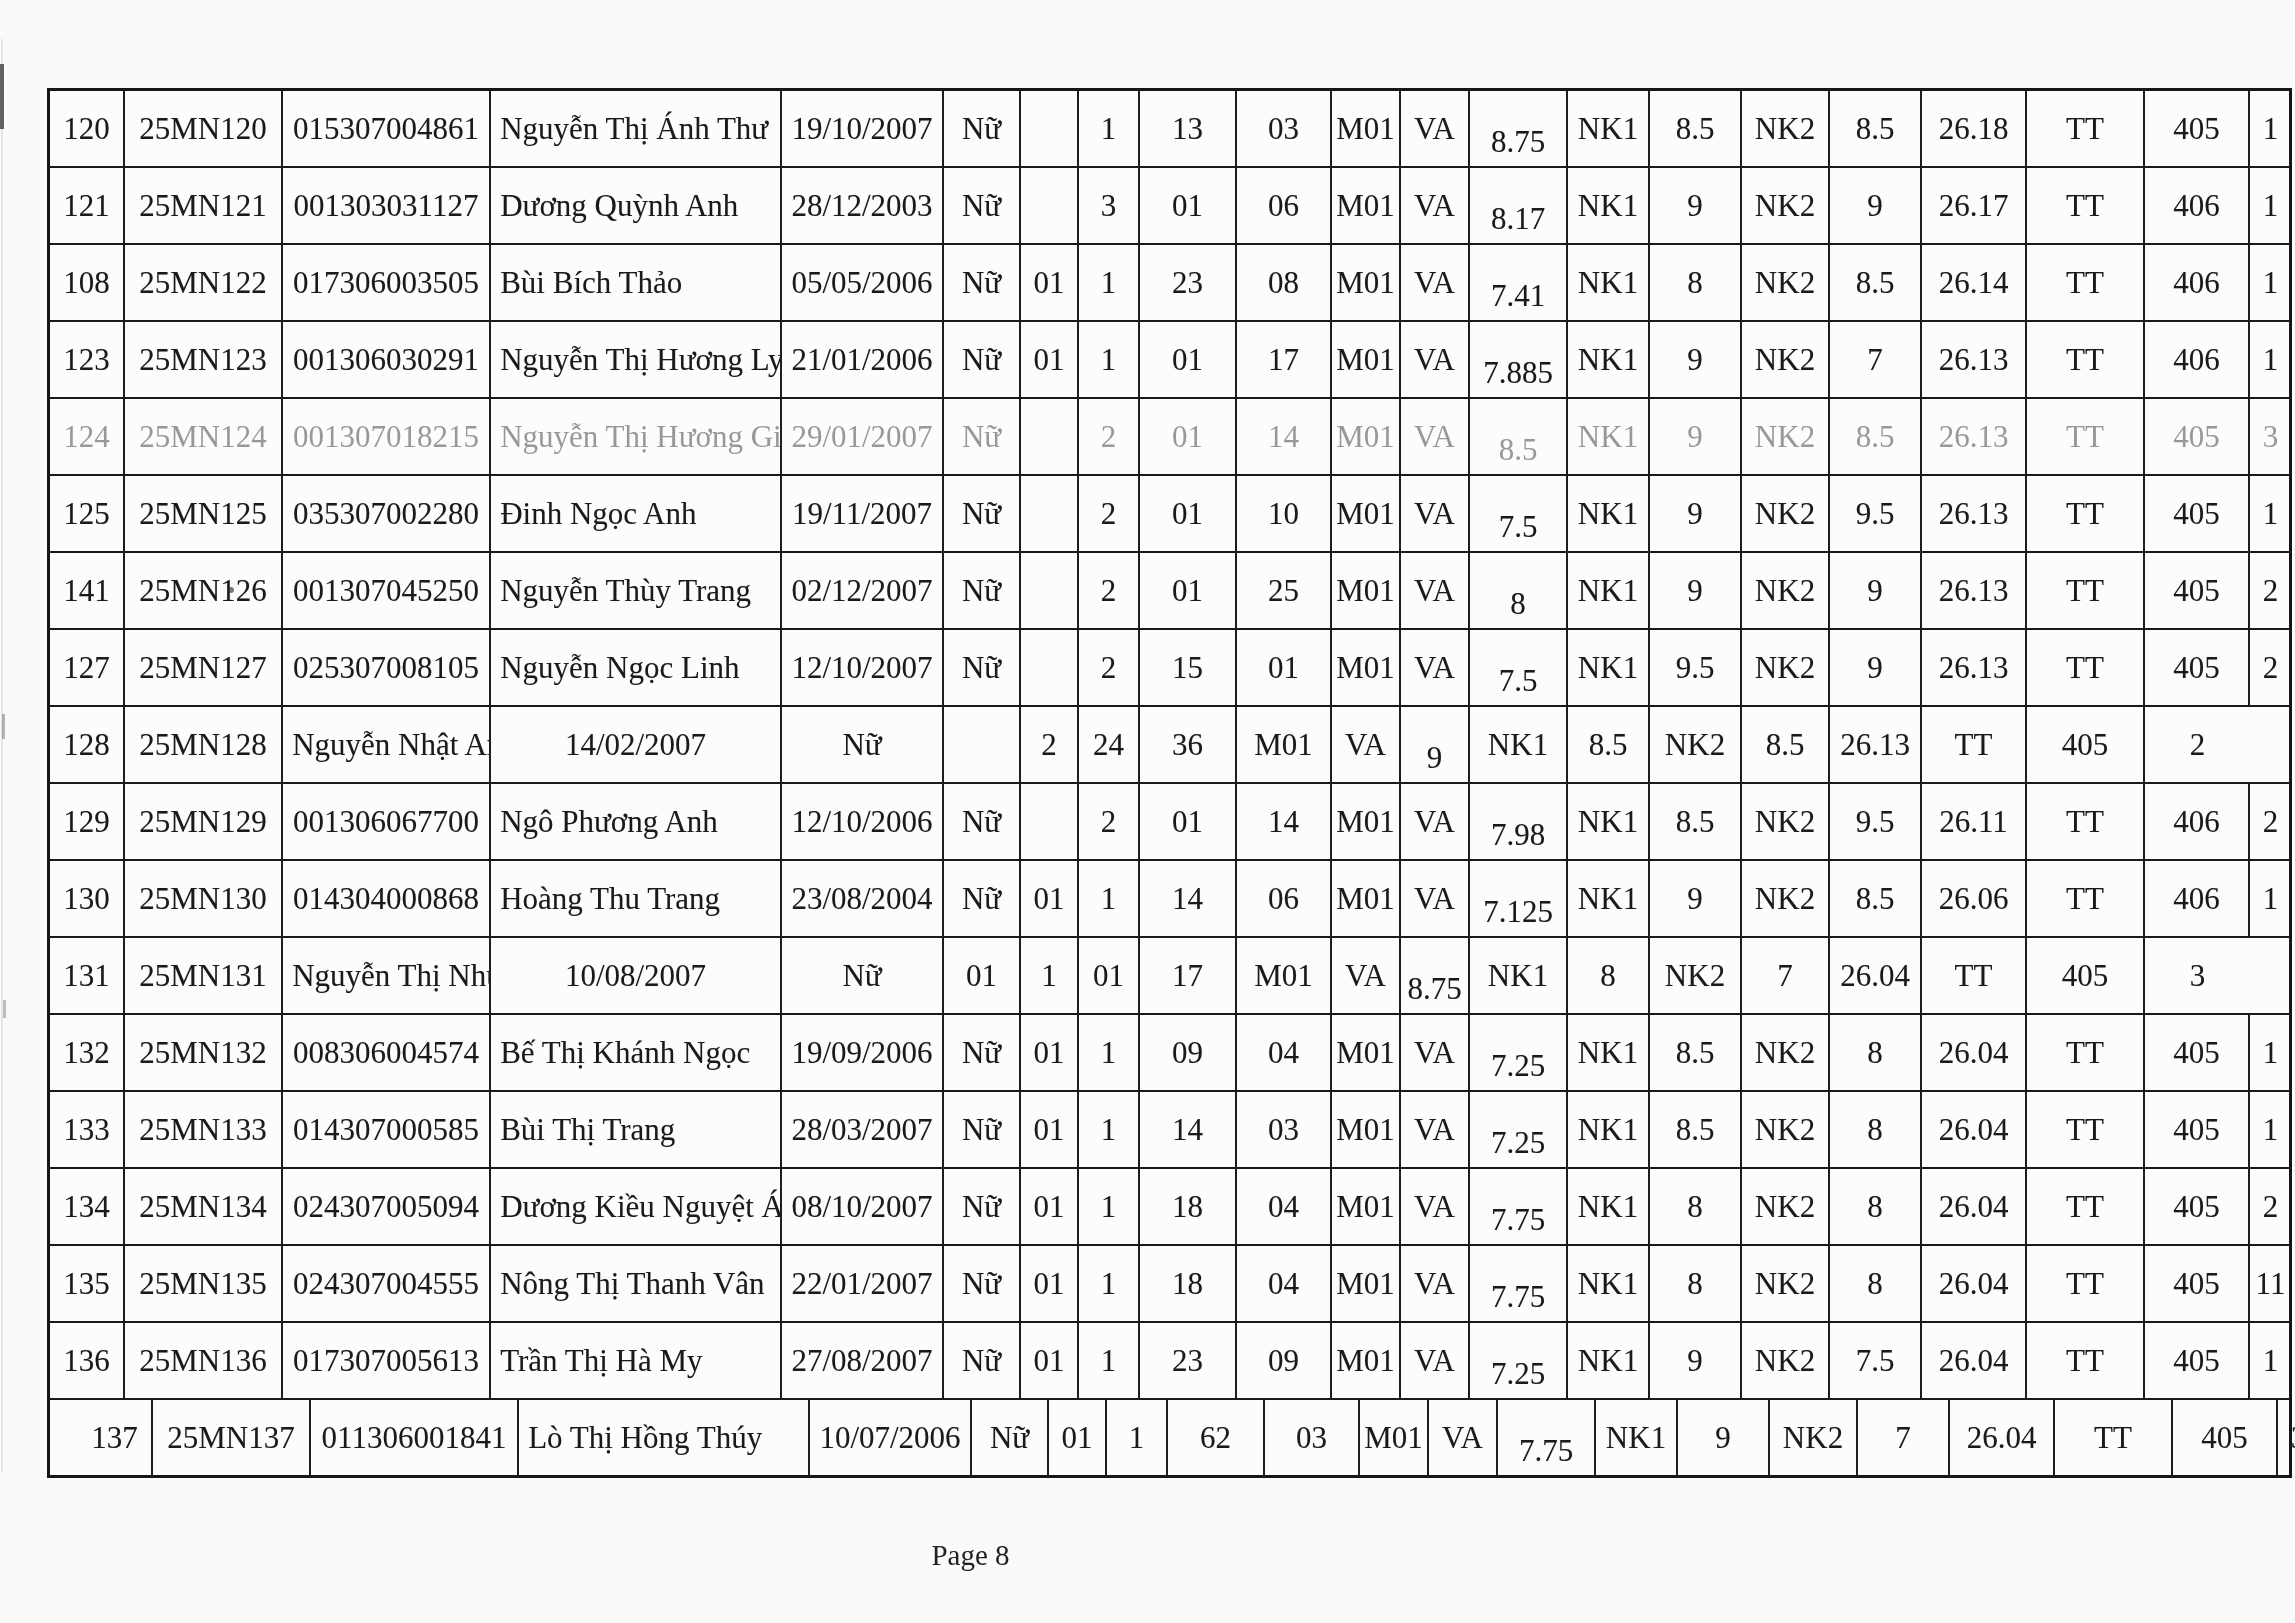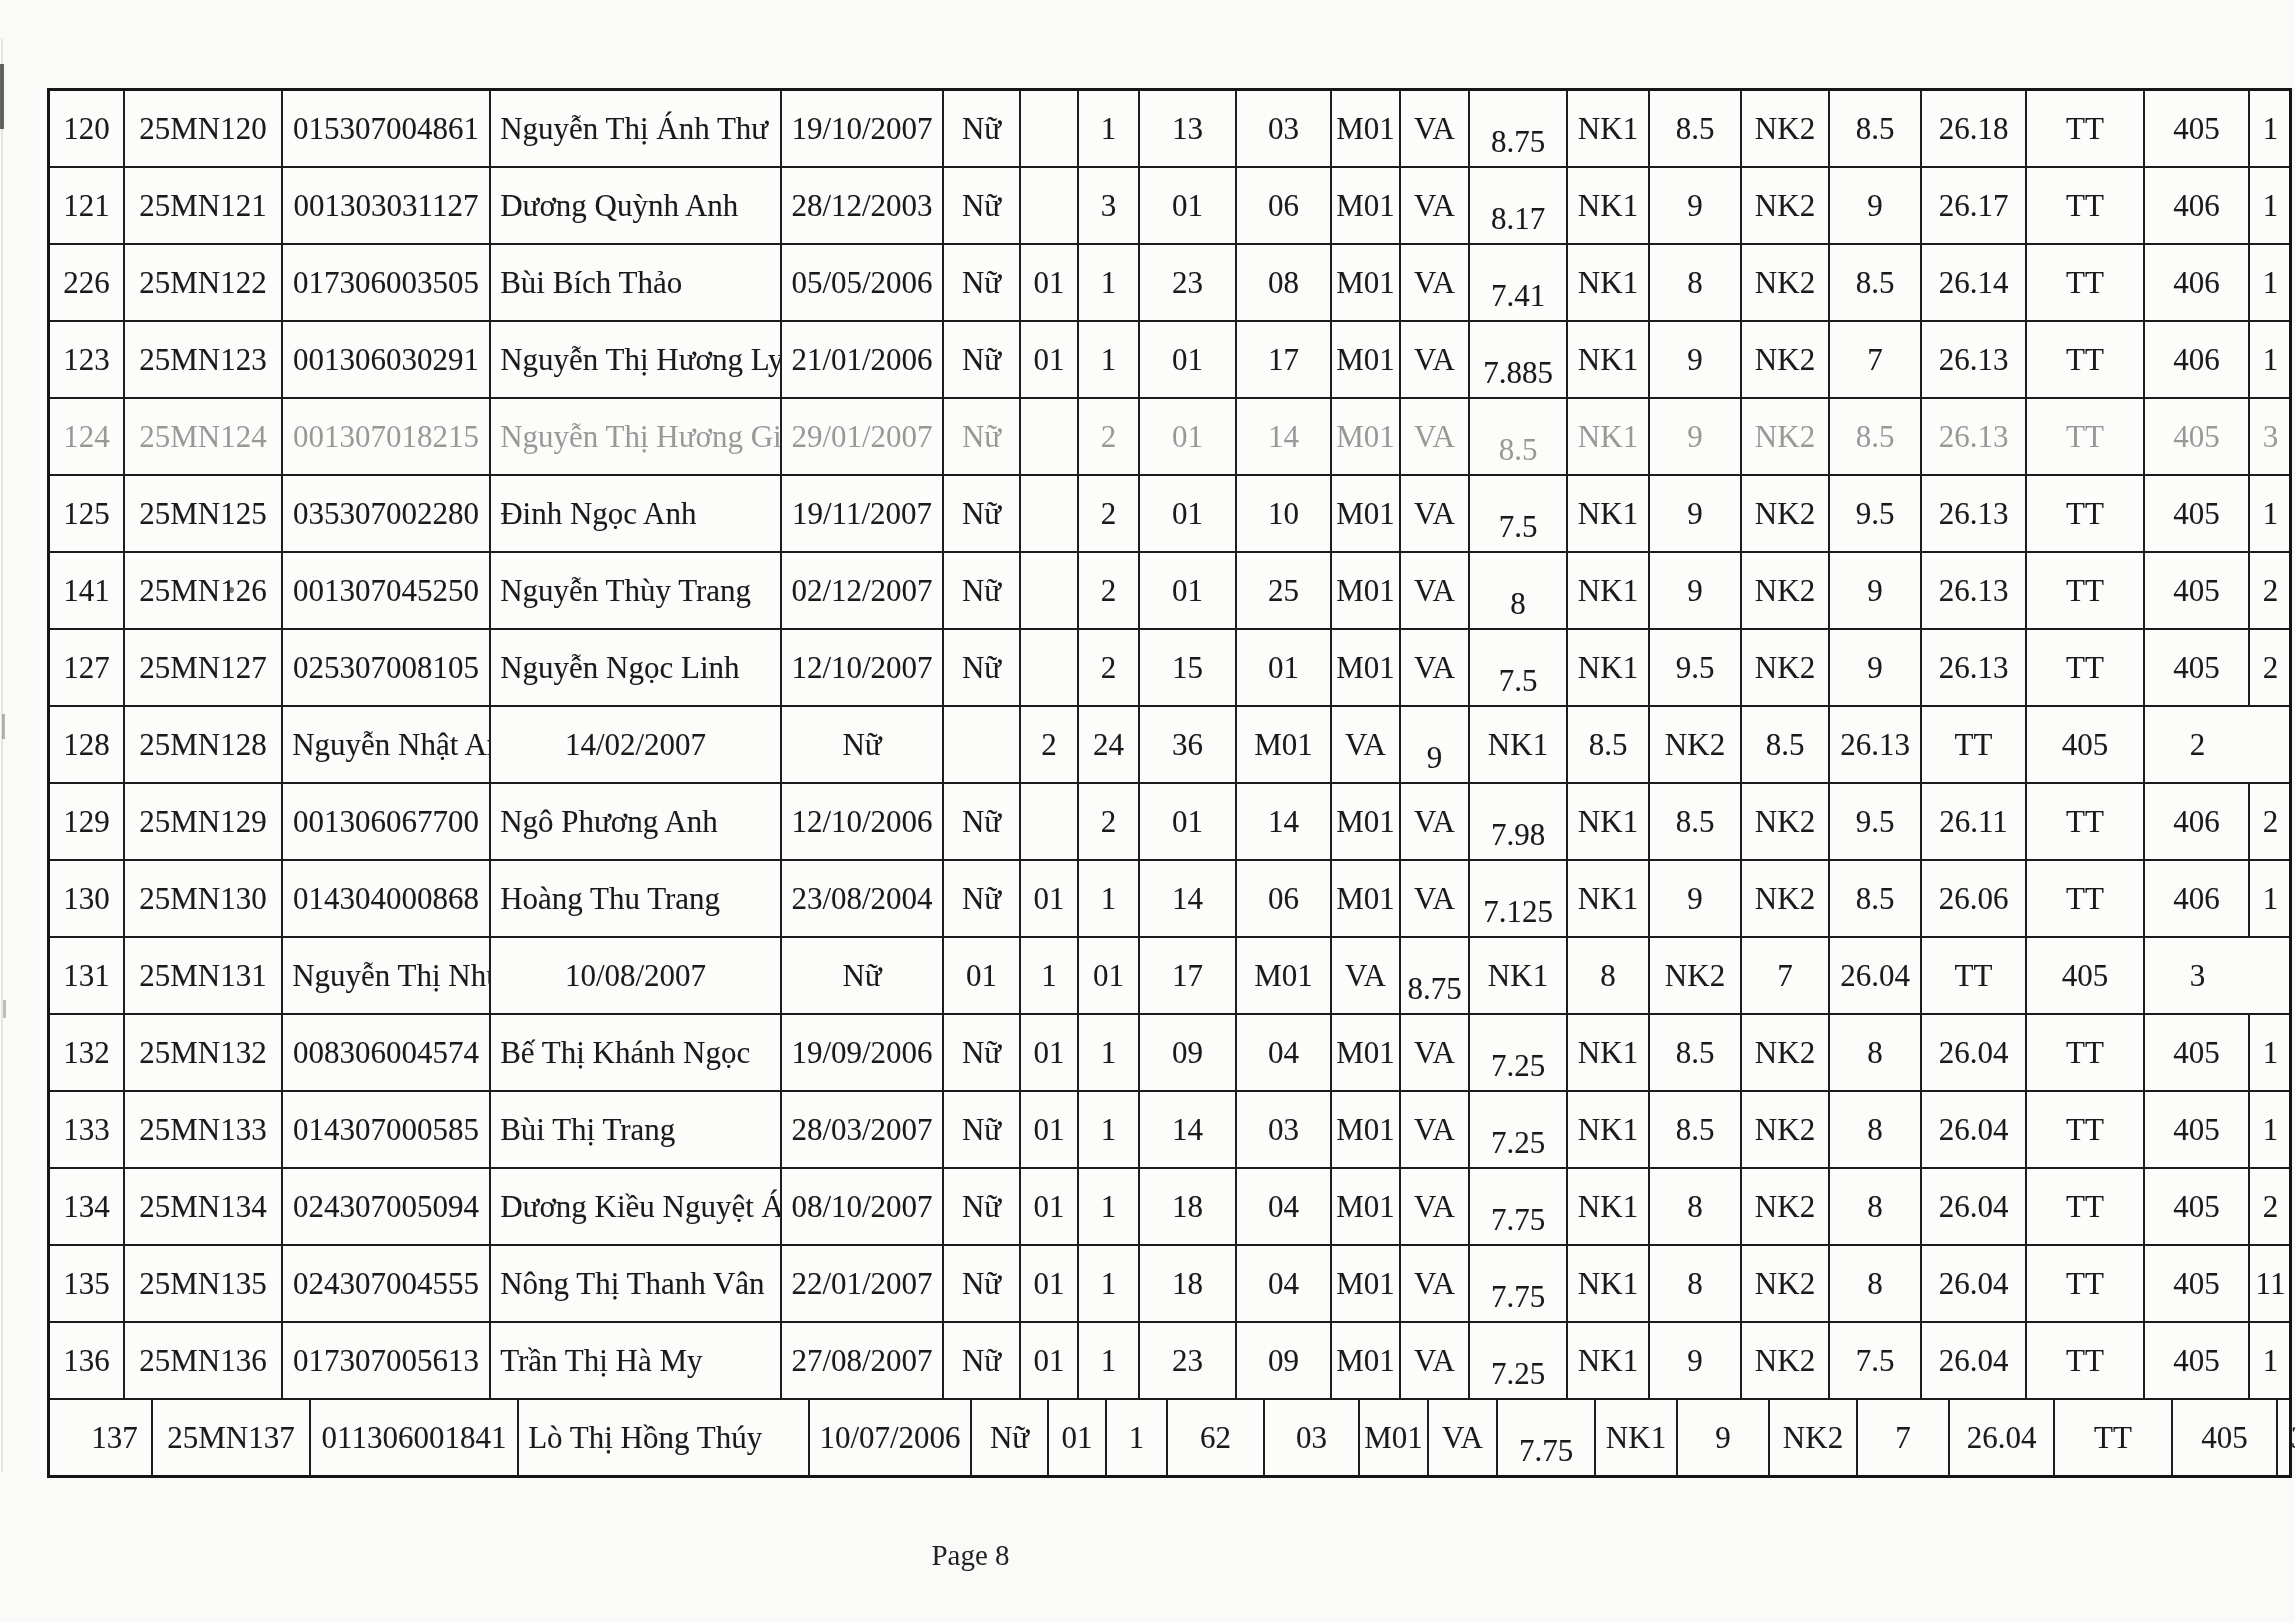--- a/index.html
+++ b/index.html
@@ -124,21 +124,21 @@
       <div class="td c14">NK1</div>
       <div class="td c15">9</div>
       <div class="td c16">NK2</div>
       <div class="td c17">9</div>
       <div class="td c18">26.17</div>
       <div class="td c19">TT</div>
       <div class="td c20">406</div>
       <div class="td c21">1</div>
     </div>
     <div class="tr">
-      <div class="td c1">226</div>
+      <div class="td c1">108</div>
       <div class="td c2">25MN122</div>
       <div class="td c3">017306003505</div>
       <div class="td c4">Bùi Bích Thảo</div>
       <div class="td c5">05/05/2006</div>
       <div class="td c6">Nữ</div>
       <div class="td c7">01</div>
       <div class="td c8">1</div>
       <div class="td c9">23</div>
       <div class="td c10">08</div>
       <div class="td c11">M01</div>

